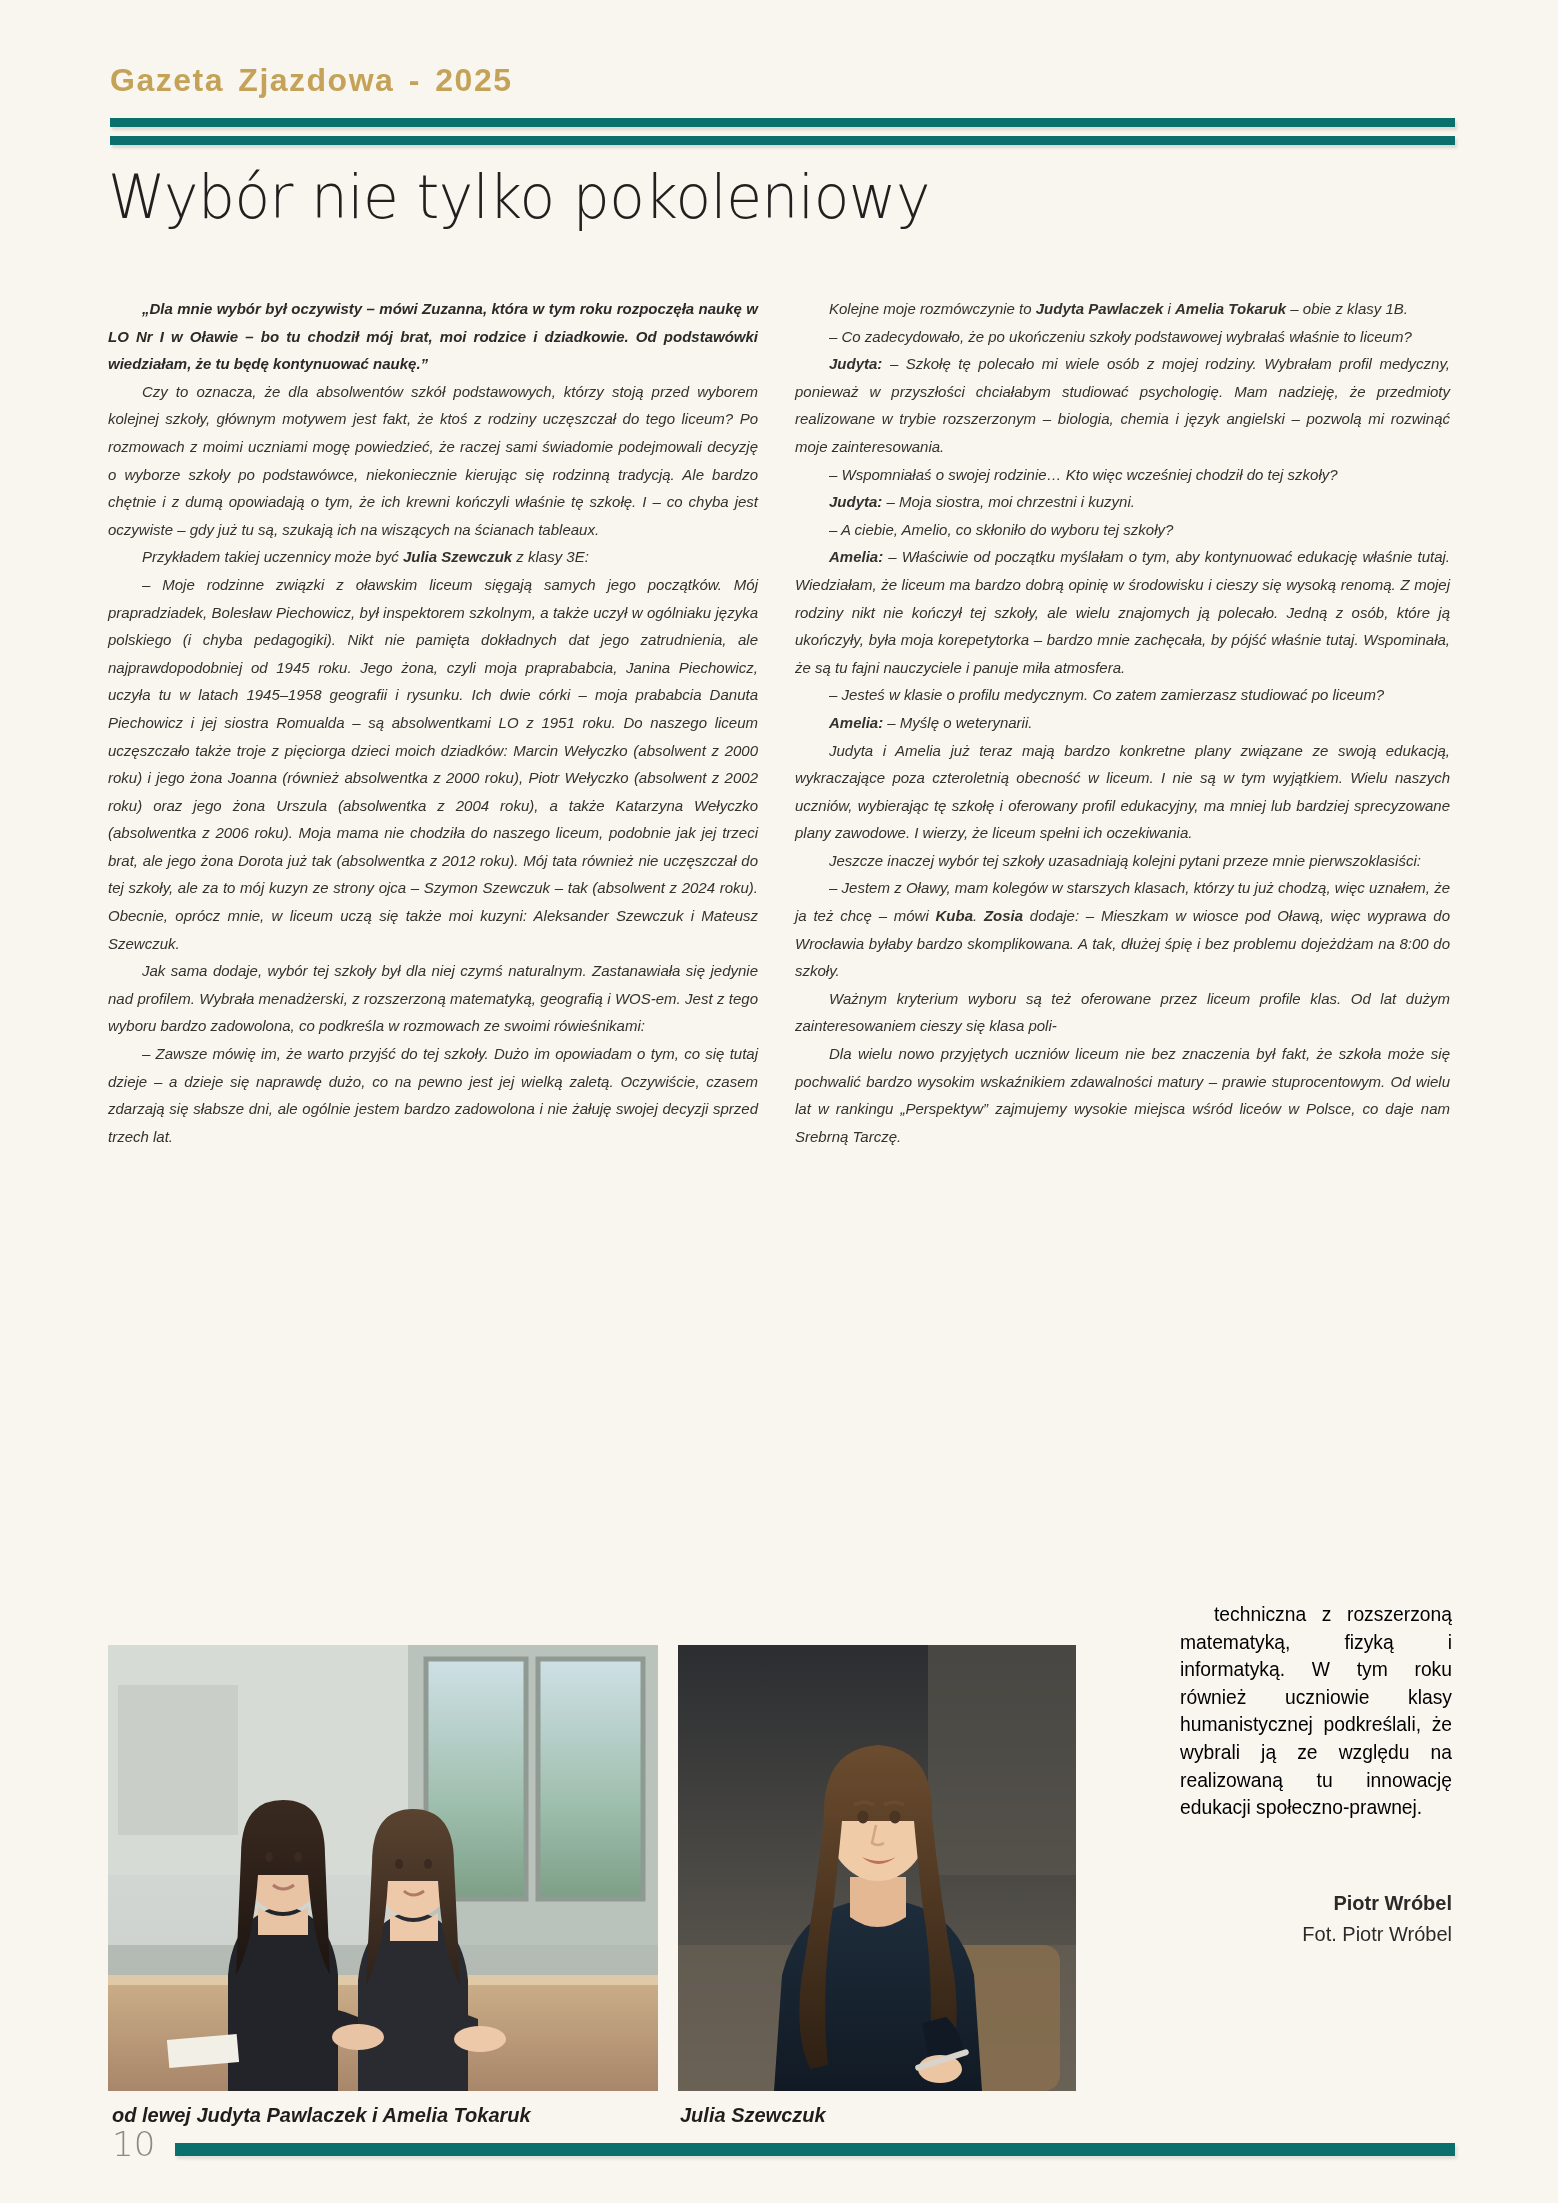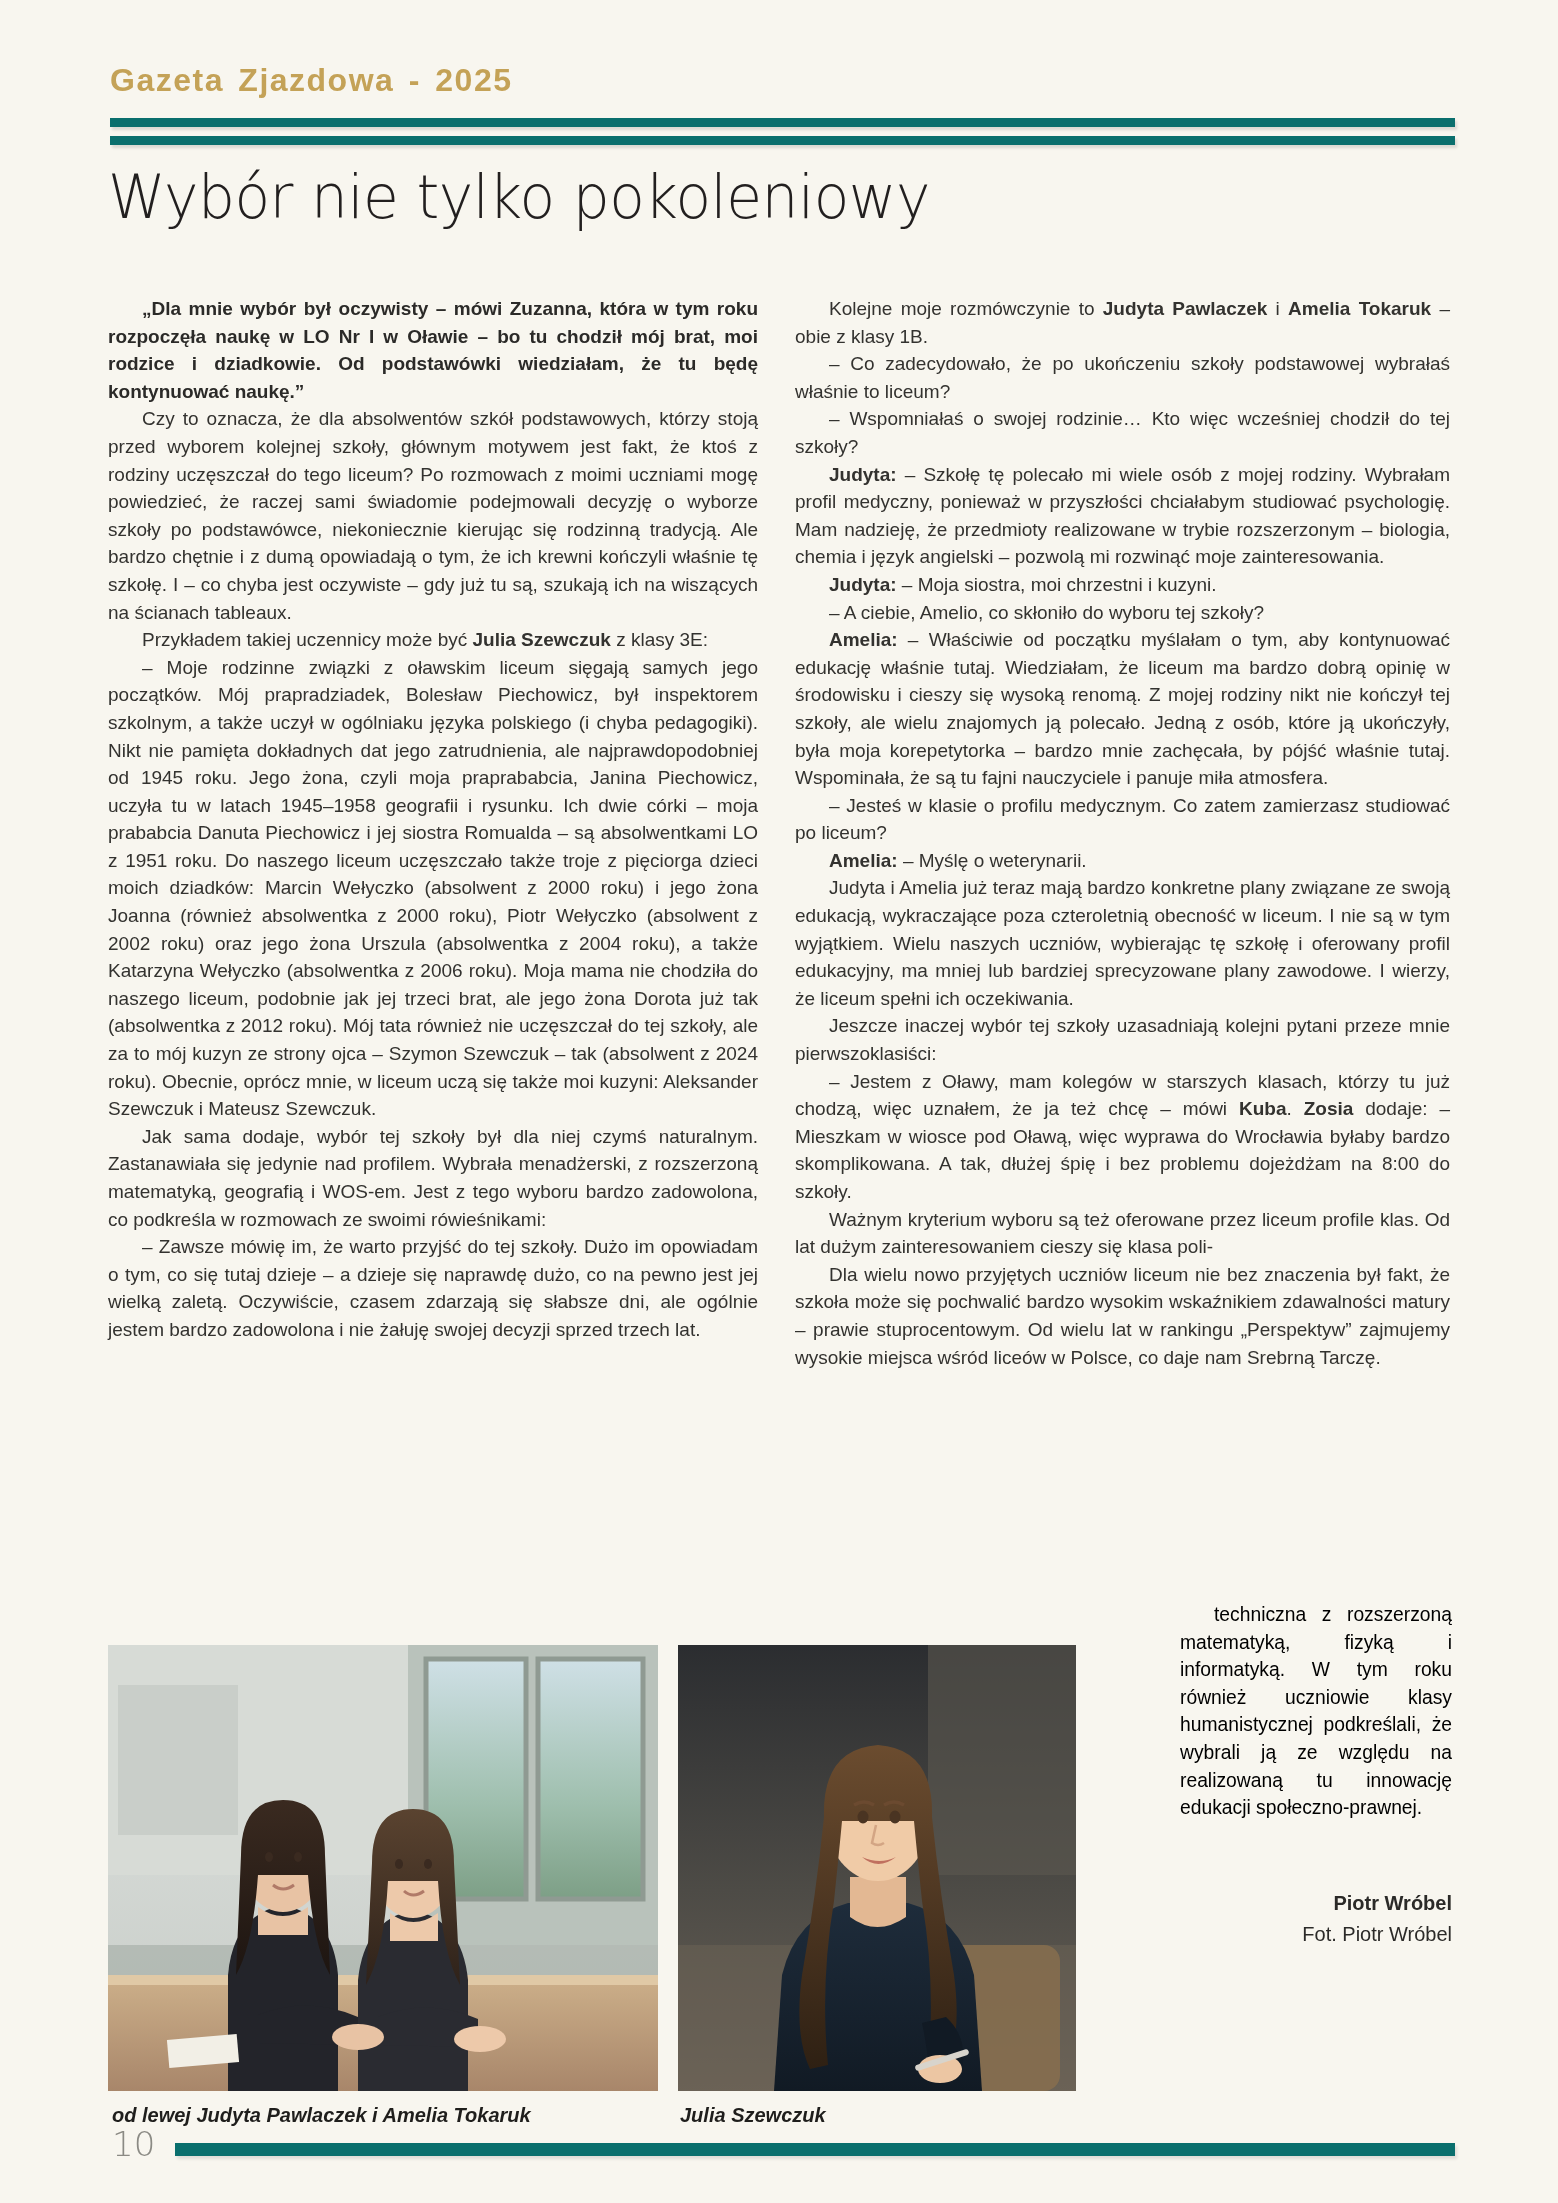--- a/index.html
+++ b/index.html
@@ -32,25 +32,26 @@
     font-size:60px;font-weight:300;color:#221f1f;
     letter-spacing:-0.5px;
     font-family:"DejaVu Sans", sans-serif;
     font-stretch:normal;
     transform:scaleX(0.97);transform-origin:left top;
   }
 
   
   .col{
     position:absolute;
-    font-size:19px;line-height:27.6px;
+    font-size:15px;line-height:27.6px;
     text-align:justify;
     text-justify:inter-word;
     hyphens:manual;
     color:#33322f;
+    font-style:italic;
   }
   .col p{margin:0;text-indent:34px;}
   .col p b{font-weight:bold;}
   .lead{font-weight:bold;color:#2b2a28;}
 
   .col-left{left:108px;top:295px;width:650px;}
   .col-right{left:795px;top:295px;width:655px;}
 
   
   .col-right-narrow{
@@ -111,22 +112,22 @@
     <p>Czy to oznacza, że dla absolwentów szkół podstawowych, którzy stoją przed wyborem kolejnej szkoły, głównym motywem jest fakt, że ktoś z rodziny uczęszczał do tego liceum? Po rozmowach z moimi uczniami mogę powiedzieć, że raczej sami świadomie podejmowali decyzję o wyborze szkoły po podstawówce, niekoniecznie kierując się rodzinną tradycją. Ale bardzo chętnie i z dumą opowiadają o tym, że ich krewni kończyli właśnie tę szkołę. I – co chyba jest oczywiste – gdy już tu są, szukają ich na wiszących na ścianach tableaux.</p>
     <p><span>Przykładem takiej uczennicy może być </span><b>Julia Szewczuk</b><span> z klasy 3E:</span></p>
     <p>– Moje rodzinne związki z oławskim liceum sięgają samych jego początków. Mój prapradziadek, Bolesław Piechowicz, był inspektorem szkolnym, a także uczył w ogólniaku języka polskiego (i chyba pedagogiki). Nikt nie pamięta dokładnych dat jego zatrudnienia, ale najprawdopodobniej od 1945 roku. Jego żona, czyli moja praprababcia, Janina Piechowicz, uczyła tu w latach 1945–1958 geografii i rysunku. Ich dwie córki – moja prababcia Danuta Piechowicz i jej siostra Romualda – są absolwentkami LO z 1951 roku. Do naszego liceum uczęszczało także troje z pięciorga dzieci moich dziadków: Marcin Wełyczko (absolwent z 2000 roku) i jego żona Joanna (również absolwentka z 2000 roku), Piotr Wełyczko (absolwent z 2002 roku) oraz jego żona Urszula (absolwentka z 2004 roku), a także Katarzyna Wełyczko (absolwentka z 2006 roku). Moja mama nie chodziła do naszego liceum, podobnie jak jej trzeci brat, ale jego żona Dorota już tak (absolwentka z 2012 roku). Mój tata również nie uczęszczał do tej szkoły, ale za to mój kuzyn ze strony ojca – Szymon Szewczuk – tak (absolwent z 2024 roku). Obecnie, oprócz mnie, w liceum uczą się także moi kuzyni: Aleksander Szewczuk i Mateusz Szewczuk.</p>
     <p>Jak sama dodaje, wybór tej szkoły był dla niej czymś naturalnym. Zastanawiała się jedynie nad profilem. Wybrała menadżerski, z rozszerzoną matematyką, geografią i WOS-em. Jest z tego wyboru bardzo zadowolona, co podkreśla w rozmowach ze swoimi rówieśnikami:</p>
     <p>– Zawsze mówię im, że warto przyjść do tej szkoły. Dużo im opowiadam o tym, co się tutaj dzieje – a dzieje się naprawdę dużo, co na pewno jest jej wielką zaletą. Oczywiście, czasem zdarzają się słabsze dni, ale ogólnie jestem bardzo zadowolona i nie żałuję swojej decyzji sprzed trzech lat.</p>
   </div>
 
   <div class="col col-right">
     <p><span>Kolejne moje rozmówczynie to </span><b>Judyta Pawlaczek</b><span> i </span><b>Amelia Tokaruk</b><span> – obie z klasy 1B.</span></p>
     <p>– Co zadecydowało, że po ukończeniu szkoły podstawowej wybrałaś właśnie to liceum?</p>
+    <p><b>Judyta:</b><span> – Szkołę tę polecało mi wiele osób z mojej rodziny. Wybrałam profil medyczny, ponieważ w przyszłości chciałabym studiować psychologię. Mam nadzieję, że przedmioty realizowane w trybie rozszerzonym – biologia, chemia i język angielski – pozwolą mi rozwinąć moje zainteresowania.</span></p>
     <p>– Wspomniałaś o swojej rodzinie… Kto więc wcześniej chodził do tej szkoły?</p>
-    <p><b>Judyta:</b><span> – Szkołę tę polecało mi wiele osób z mojej rodziny. Wybrałam profil medyczny, ponieważ w przyszłości chciałabym studiować psychologię. Mam nadzieję, że przedmioty realizowane w trybie rozszerzonym – biologia, chemia i język angielski – pozwolą mi rozwinąć moje zainteresowania.</span></p>
     <p><b>Judyta:</b><span> – Moja siostra, moi chrzestni i kuzyni.</span></p>
     <p>– A ciebie, Amelio, co skłoniło do wyboru tej szkoły?</p>
     <p><b>Amelia:</b><span> – Właściwie od początku myślałam o tym, aby kontynuować edukację właśnie tutaj. Wiedziałam, że liceum ma bardzo dobrą opinię w środowisku i cieszy się wysoką renomą. Z mojej rodziny nikt nie kończył tej szkoły, ale wielu znajomych ją polecało. Jedną z osób, które ją ukończyły, była moja korepetytorka – bardzo mnie zachęcała, by pójść właśnie tutaj. Wspominała, że są tu fajni nauczyciele i panuje miła atmosfera.</span></p>
     <p>– Jesteś w klasie o profilu medycznym. Co zatem zamierzasz studiować po liceum?</p>
     <p><b>Amelia:</b><span> – Myślę o weterynarii.</span></p>
     <p>Judyta i Amelia już teraz mają bardzo konkretne plany związane ze swoją edukacją, wykraczające poza czteroletnią obecność w liceum. I nie są w tym wyjątkiem. Wielu naszych uczniów, wybierając tę szkołę i oferowany profil edukacyjny, ma mniej lub bardziej sprecyzowane plany zawodowe. I wierzy, że liceum spełni ich oczekiwania.</p>
     <p>Jeszcze inaczej wybór tej szkoły uzasadniają kolejni pytani przeze mnie pierwszoklasiści:</p>
     <p><span>– Jestem z Oławy, mam kolegów w starszych klasach, którzy tu już chodzą, więc uznałem, że ja też chcę – mówi </span><b>Kuba</b><span>. </span><b>Zosia</b><span> dodaje: – Mieszkam w wiosce pod Oławą, więc wyprawa do Wrocławia byłaby bardzo skomplikowana. A tak, dłużej śpię i bez problemu dojeżdżam na 8:00 do szkoły.</span></p>
     <p>Ważnym kryterium wyboru są też oferowane przez liceum profile klas. Od lat dużym zainteresowaniem cieszy się klasa poli-</p>
     <p>Dla wielu nowo przyjętych uczniów liceum nie bez znaczenia był fakt, że szkoła może się pochwalić bardzo wysokim wskaźnikiem zdawalności matury – prawie stuprocentowym. Od wielu lat w rankingu „Perspektyw” zajmujemy wysokie miejsca wśród liceów w Polsce, co daje nam Srebrną Tarczę.</p>

